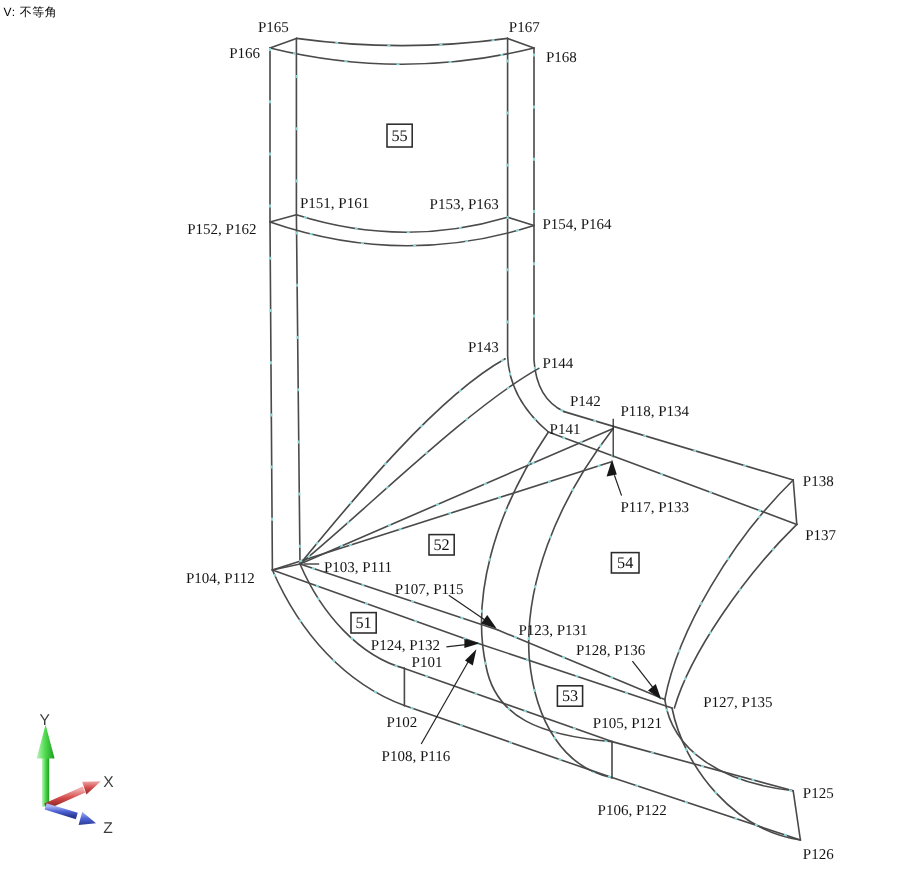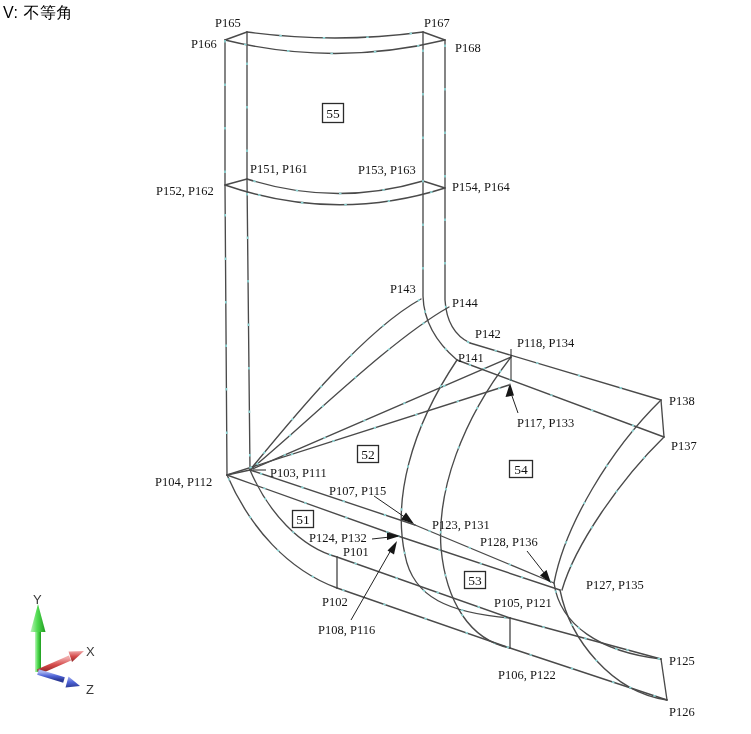--- a/index.html
+++ b/index.html
@@ -1,17 +1,17 @@
 <!DOCTYPE html>
 <html style="--line: #4a4a4a; --tick: #8fd8d8; --label: #141414; --axis_x: #cc3b3b; --axis_y: #35c935; --axis_z: #4a5bd4;"><head>
 <meta charset="utf-8">
 <style>
   html,body{margin:0;padding:0;background:#ffffff;}
   body{width:751px;height:734px;position:relative;font-family:"Liberation Sans",sans-serif;overflow:hidden;}
-  .view-label{position:absolute;top:3px;left:3px;font-size:16px;color:#000;letter-spacing:.5px;}
+  .view-label{position:absolute;top:3px;left:3px;font-size:10px;color:#000;letter-spacing:.5px;}
   svg{position:absolute;top:0;left:0;}
   .edge{fill:none;stroke:var(--line,#4a4a4a);stroke-width:1.35;stroke-linecap:round;stroke-linejoin:round;}
   .tick{fill:none;stroke:var(--tick,#8fd8d8);stroke-width:1.7;stroke-dasharray:2.5 41;stroke-linecap:butt;}
   .leader{fill:none;stroke:#222222;stroke-width:1;}
   .ah{fill:#161616;stroke:none;}
   .pt{font-family:"Liberation Serif","DejaVu Serif",serif;font-size:12.5px;fill:var(--label,#141414);}
   .rbox{fill:#ffffff;stroke:#2b2b2b;stroke-width:1.3;}
   .rtext{font-family:"Liberation Serif","DejaVu Serif",serif;font-size:13.5px;fill:#111;text-anchor:middle;}
   .axlabel{font-family:"Liberation Sans",sans-serif;font-size:13px;fill:#3a3a3a;}
 </style>

